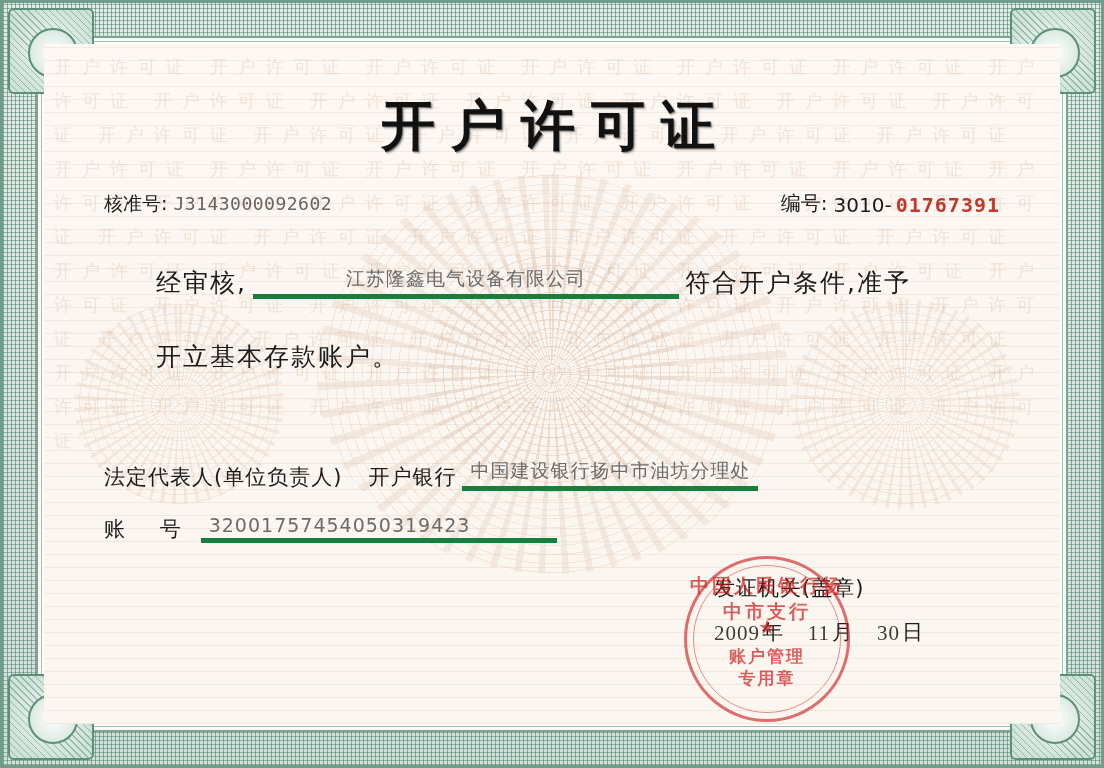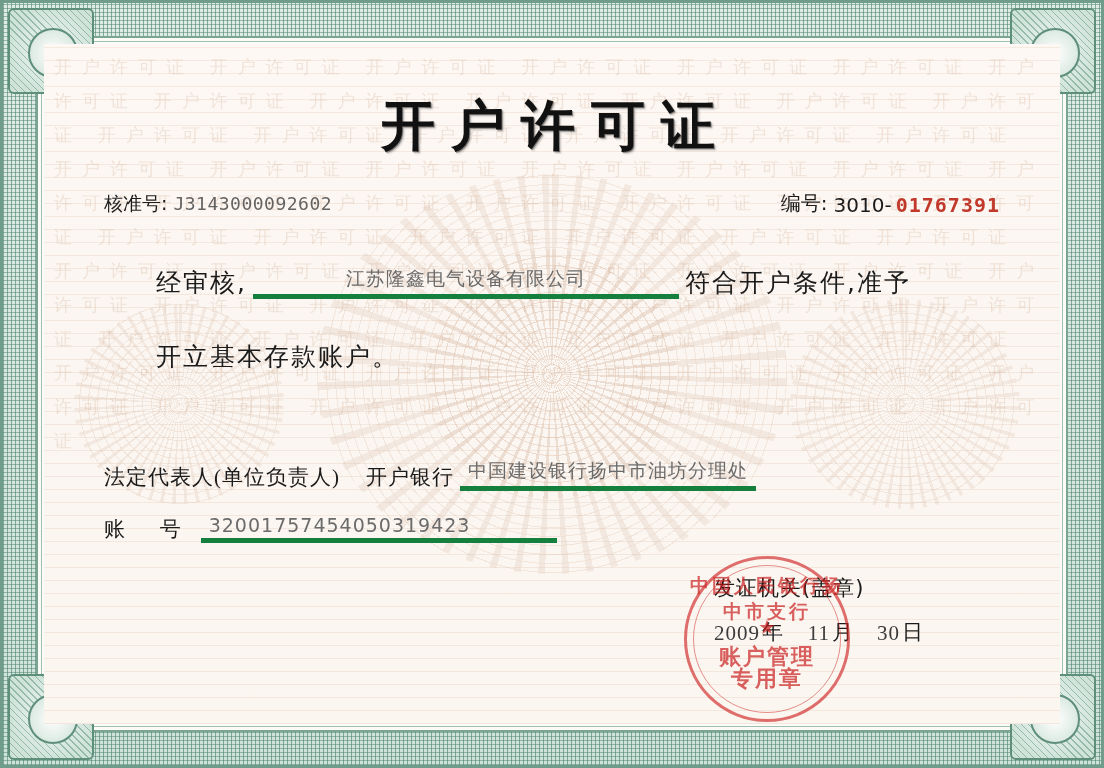--- a/index.html
+++ b/index.html
@@ -213,21 +213,21 @@
   .row-rep {
     position: absolute;
     top: 382px;
     left: 60px;
     right: 54px;
     display: flex;
     align-items: flex-end;
     font-size: 21px;
     letter-spacing: 1px;
   }
-  .row-rep .label { white-space: nowrap; font-family: Liberation Serif, serif; }
+  .row-rep .label { white-space: nowrap; }
   .fill.rep { min-width: 215px; }
   .row-rep .spacer { flex: 0 0 26px; }
   .fill.bank { min-width: 280px; margin-top: 32px; }
 
   .row-account {
     position: absolute;
     top: 470px;
     left: 60px;
     display: flex;
     align-items: flex-end;
@@ -285,21 +285,21 @@
     font-size: 19px;
     letter-spacing: 3px;
     font-family: "DejaVu Serif", "Liberation Serif", serif;
     font-weight: bold;
   }
   .seal .core {
     position: absolute;
     left: 0; right: 0;
     top: 86px;
     text-align: center;
-    font-size: 22px;
+    font-size: 17px;
     line-height: 22px;
     font-family: "DejaVu Serif", "Liberation Serif", serif;
     font-weight: bold;
     letter-spacing: 2px;
   }
   .seal .star {
     position: absolute;
     left: 50%; top: 56px;
     transform: translateX(-50%);
     font-size: 20px;

